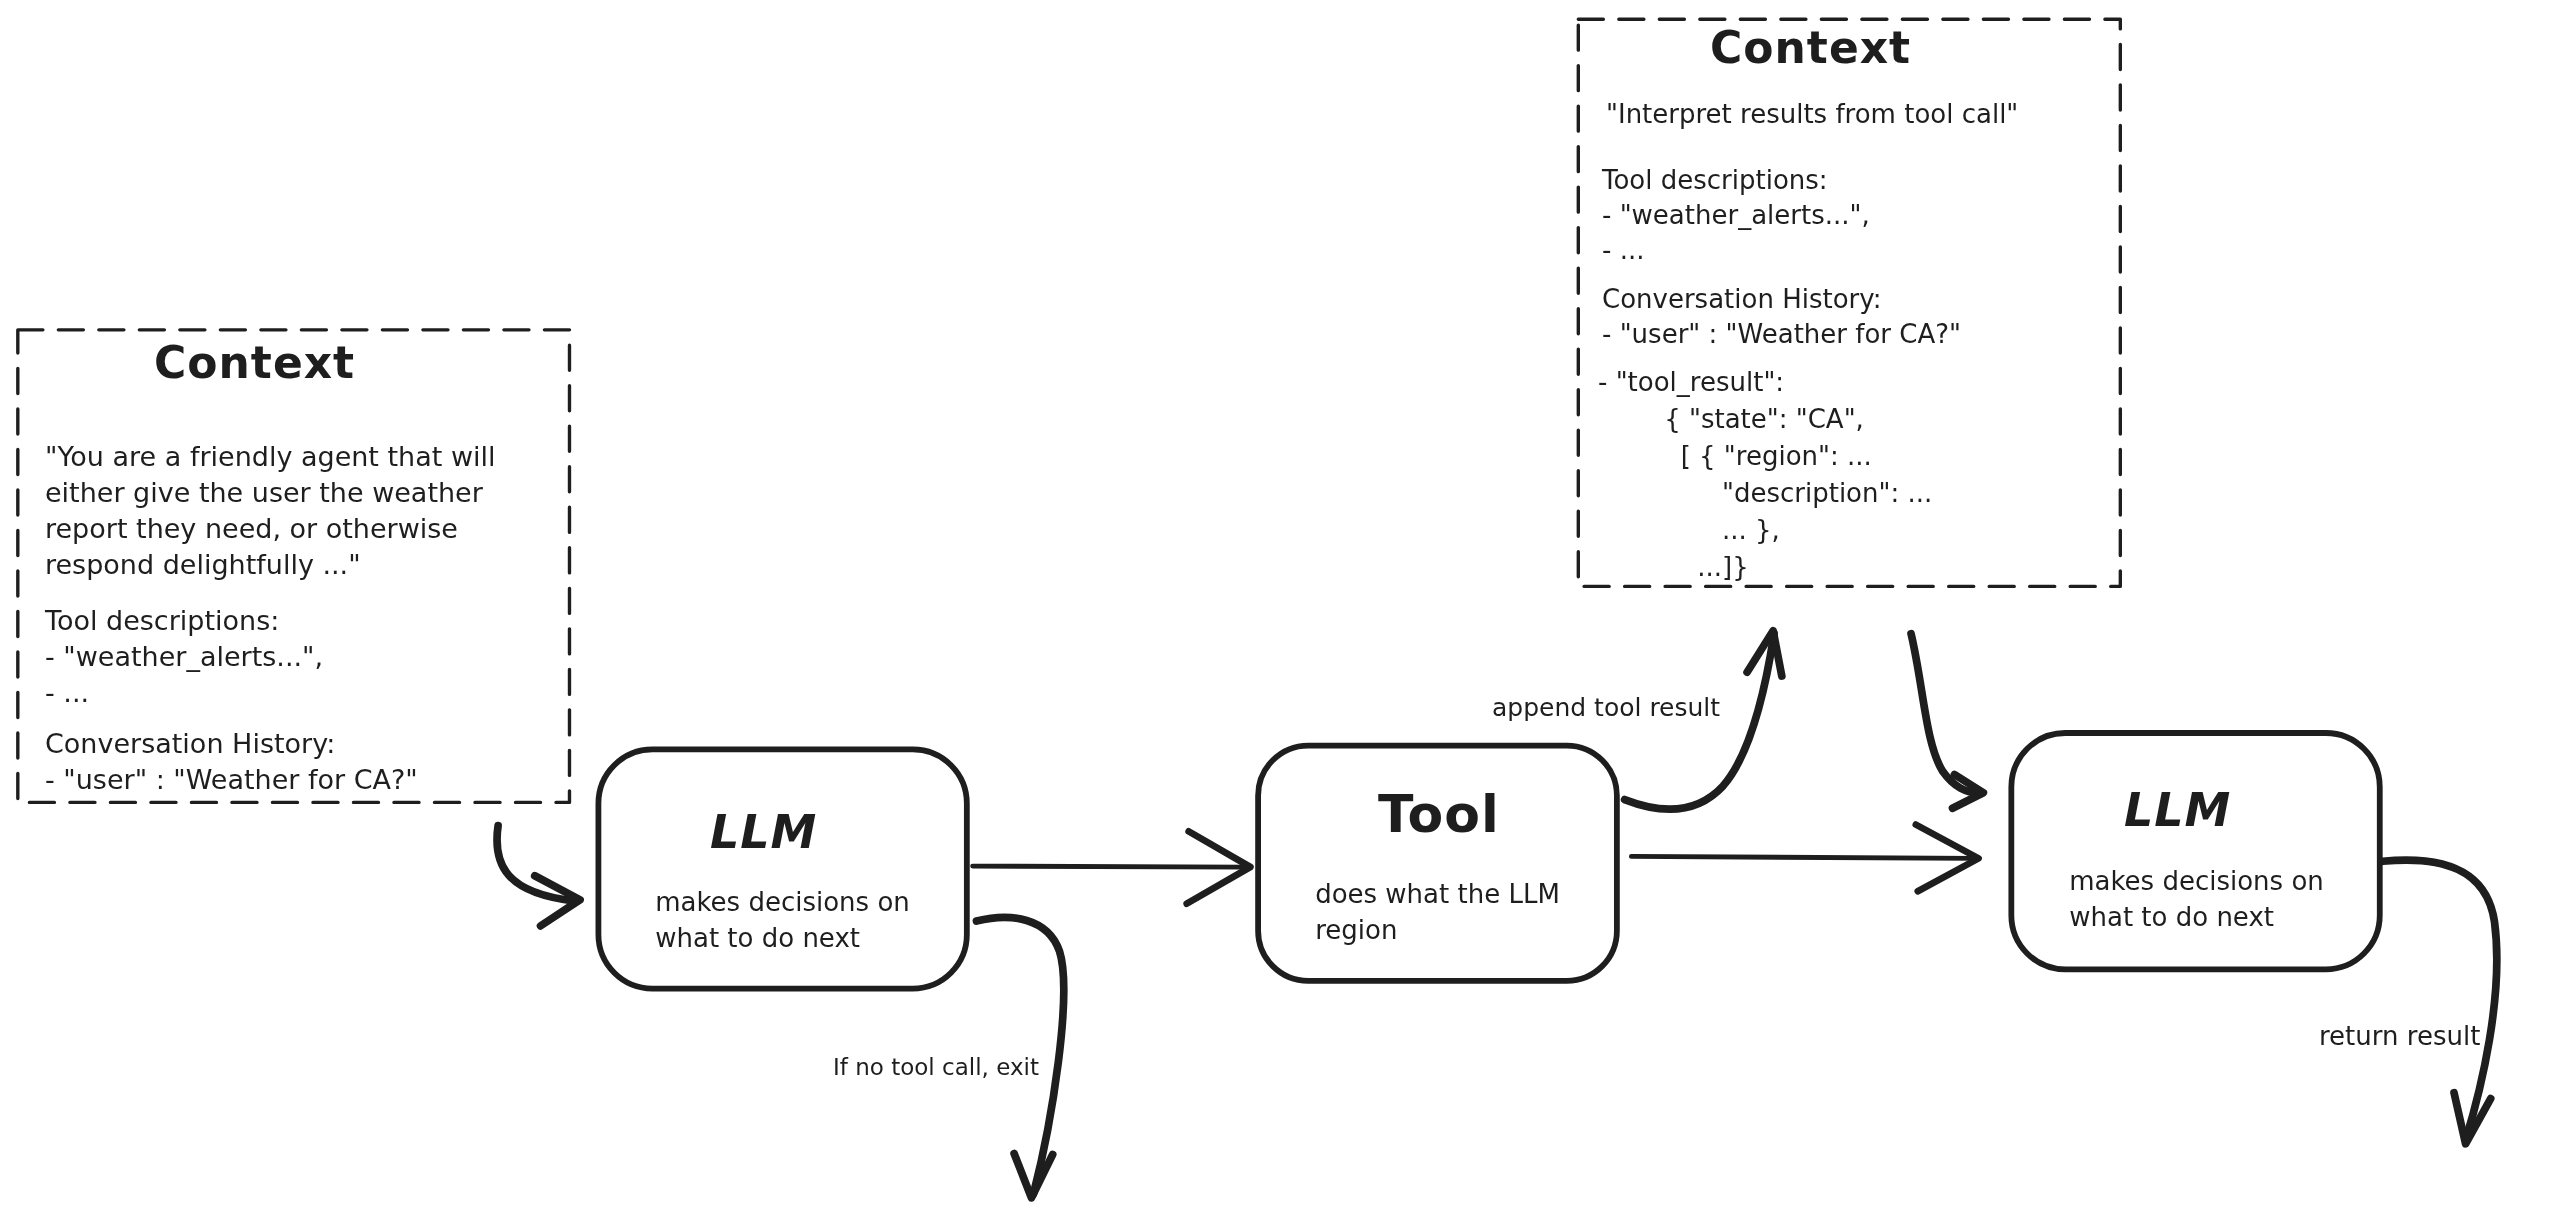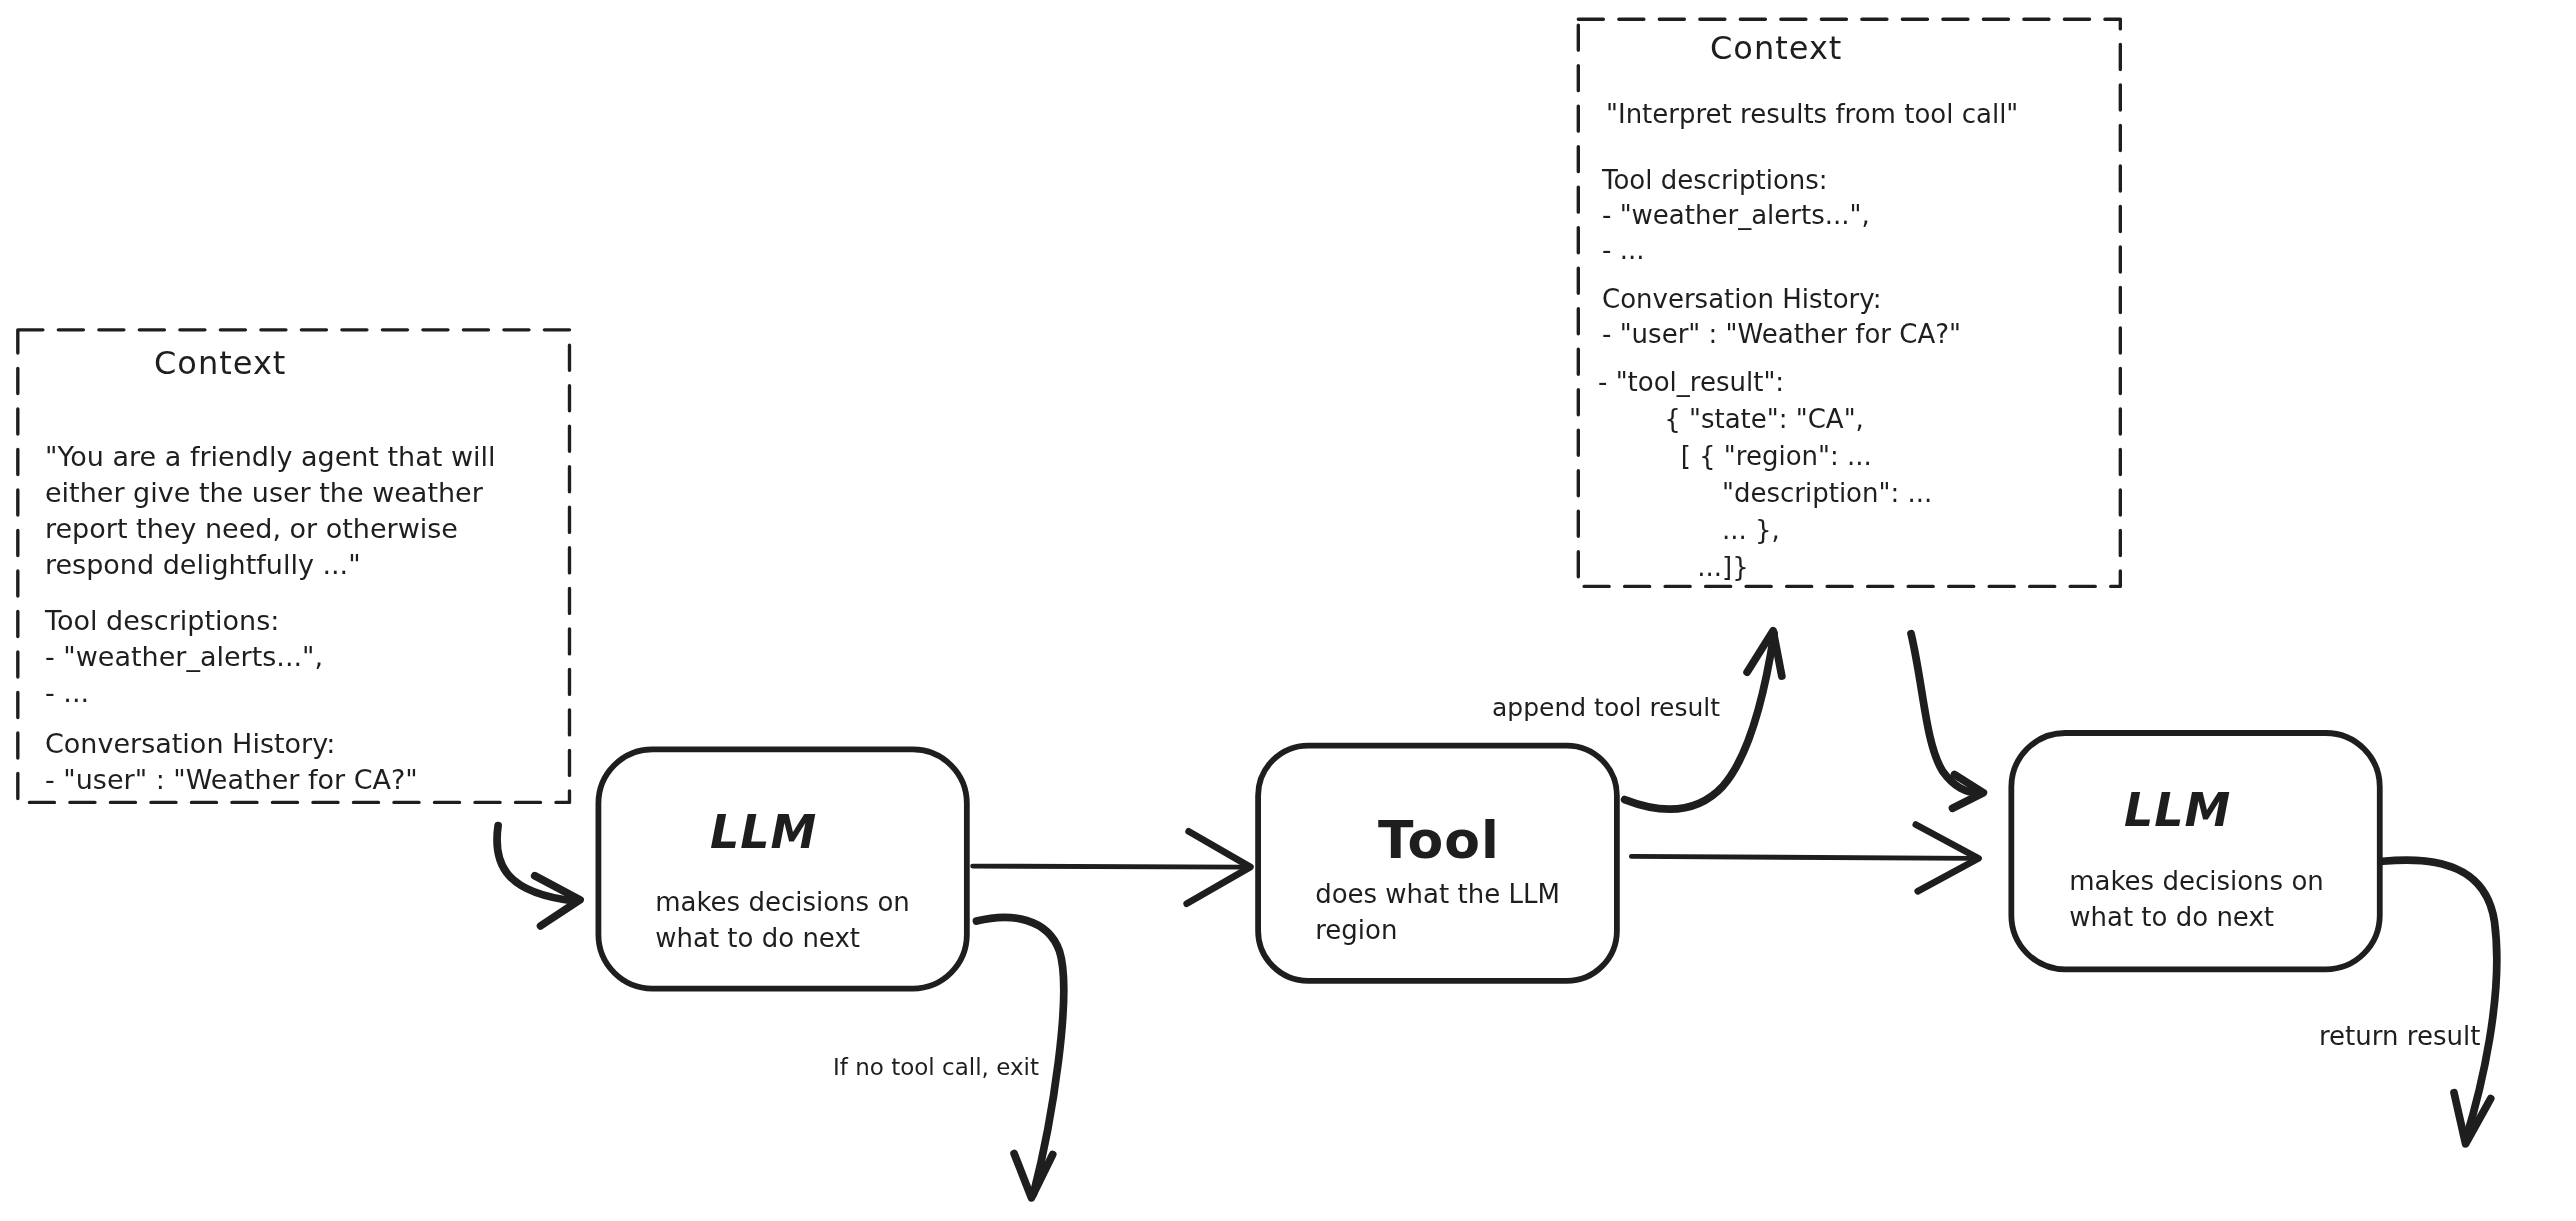--- a/index.html
+++ b/index.html
@@ -13,23 +13,23 @@
     color: #1e1e1e;
   }
   #strokes {
     position: absolute;
     left: 0; top: 0;
     width: 2576px;
     height: 1221px;
   }
   .ctx-title {
     position: absolute;
-    font-size: 32px;
+    font-size: 44px;
     line-height: 50px;
-    font-weight: normal;
+    font-weight: bold;
     letter-spacing: 1px;
     white-space: pre;
   }
   .p {
     position: absolute;
     font-size: 27px;
     line-height: 36px;
     white-space: pre-wrap;
   }
   .p-top {
@@ -154,21 +154,21 @@
 
   <div>
     <div class="node-title llm-title" style="left:710px; top:808px;">LLM</div>
     <div class="node-sub" style="left:598px; top:884px; width:369px;">
       <span>makes decisions on
 what to do next</span>
     </div>
   </div>
 
   <div>
-    <div class="node-title tool-title" style="left:1378px; top:787px;margin-top:26px;">Tool</div>
+    <div class="node-title tool-title" style="left:1378px; top:787px;">Tool</div>
     <div class="node-sub" style="left:1258px; top:876px; width:359px;">
       <span>does what the LLM
 region</span>
     </div>
   </div>
 
   <div>
     <div class="node-title llm-title" style="left:2124px; top:786px;">LLM</div>
     <div class="node-sub" style="left:2012px; top:863px; width:369px;">
       <span>makes decisions on

